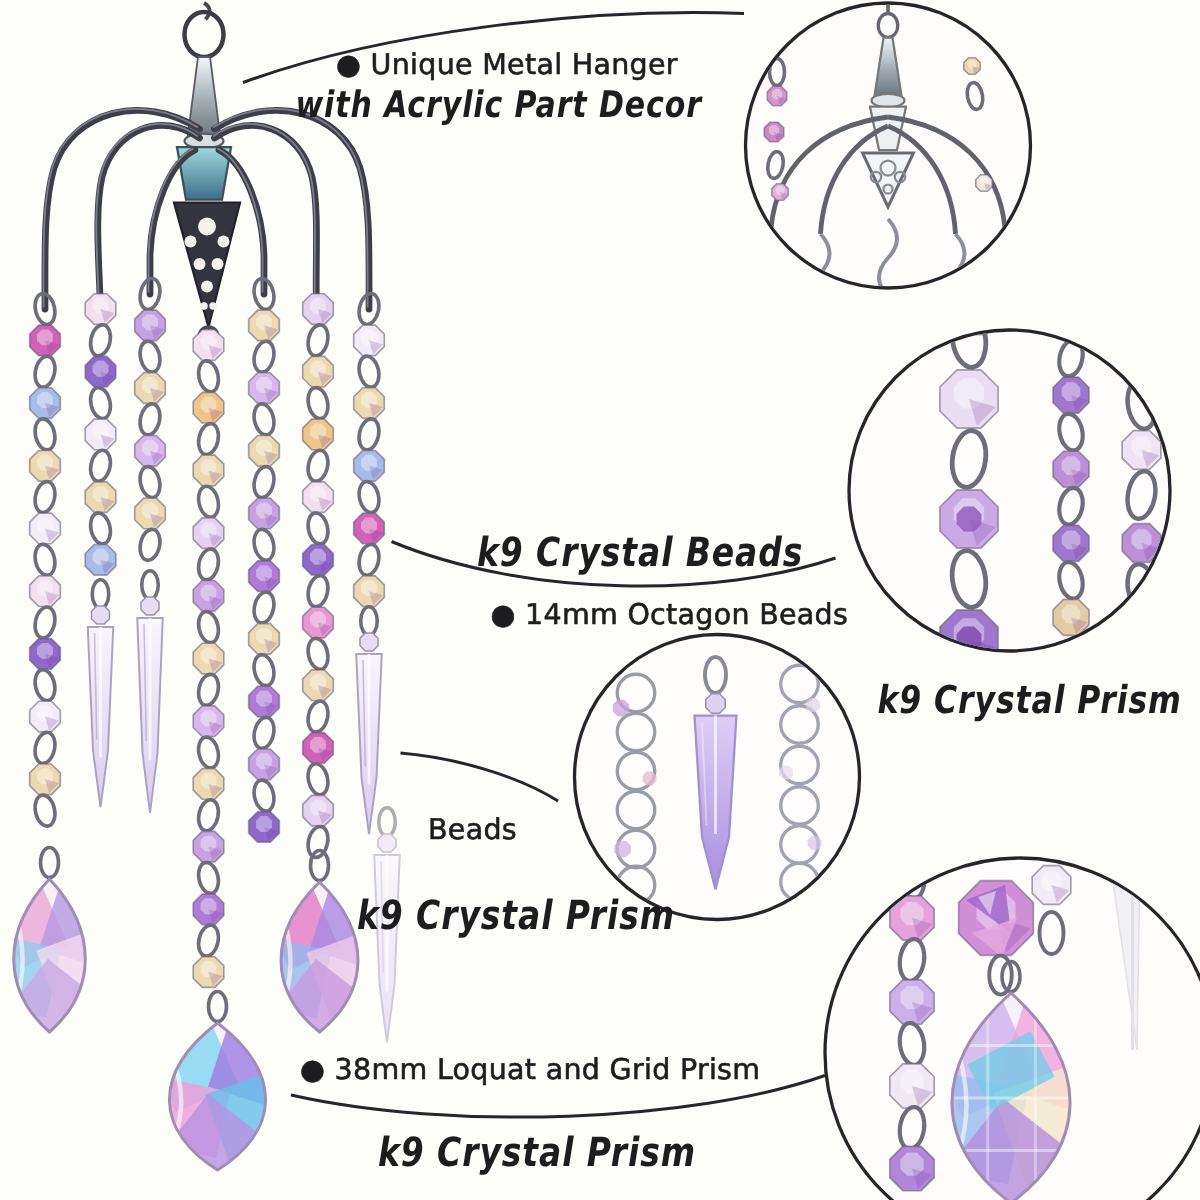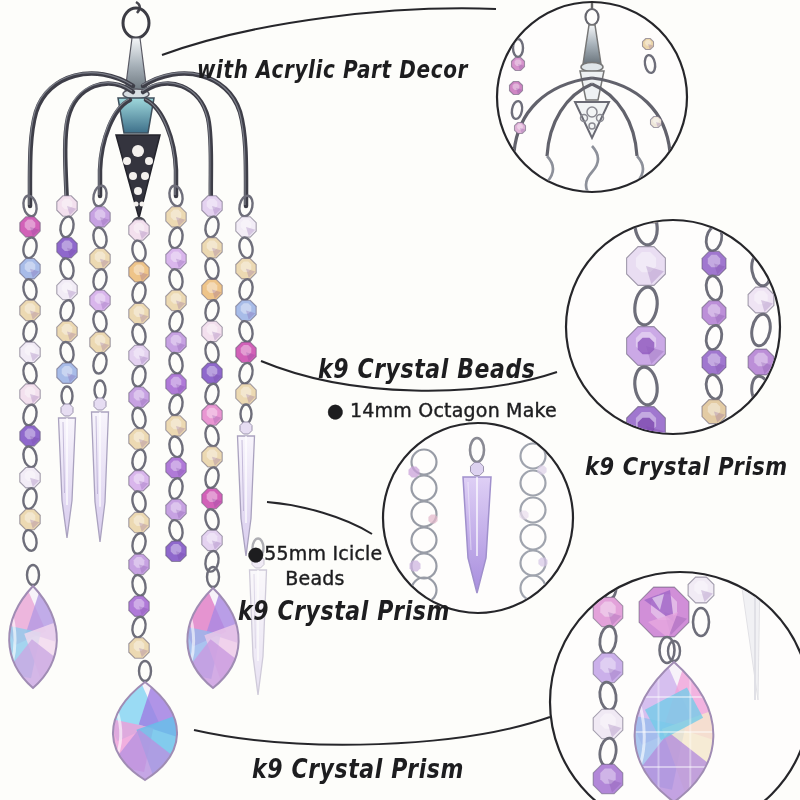--- a/index.html
+++ b/index.html
@@ -523,32 +523,33 @@
           <line x1="622.4" y1="767" x2="725.6" y2="767" stroke="#fff" opacity=".45" stroke-width="2"></line>
           <line x1="722.2" y1="662" x2="722.2" y2="802" stroke="#fff" opacity=".35" stroke-width="2"></line>
           <path d="M 635.3 690 q 15.479999999999999 42 4.3 77" stroke="#fff" opacity=".6" stroke-width="3" fill="none"></path>
         </g>
         <path d="M 674 662 C 619.0 711.0 624.1 765.6 674 802 C 723.9 765.6 729.0 711.0 674 662 Z" fill="none" stroke="#a08cb4" stroke-width="2"></path>
         <path d="M742,588 L760,575 L758,700 Z" fill="#ececf1" opacity=".7" stroke="#d5d5dc"></path>
         <line x1="755" y1="570" x2="755" y2="700" stroke="#e0e0e6" stroke-width="2"></line>
       </g>
     </svg>
 
+  <div class="lbl bullet" style="left:224px;top:32px">● Unique Metal Hanger</div>
 
   <div class="lbl comic" style="left:197px;top:55px;font-size:20px">with Acrylic Part Decor</div>
 
 
   <div class="lbl comic" style="left:318px;top:354px;font-size:22px">k9 Crystal Beads</div>
 
-  <div class="lbl bullet" style="left:327px;top:399px">● 14mm Octagon Make</div>
+  <div class="lbl bullet" style="left:327px;top:399px">● 14mm Octagon Beads</div>
 
   <div class="lbl bullet center2" style="left:240px;top:541px;width:150px">
-    <div>●55mm Icicle</div>
     <div>Beads</div>
   </div>
 
   <div class="lbl comic" style="left:238px;top:596px;font-size:22px">k9 Crystal Prism</div>
 
   <div class="lbl comic" style="left:585px;top:452px;font-size:21px">k9 Crystal Prism</div>
 
+  <div class="lbl bullet" style="left:200px;top:702px">● 38mm Loquat and Grid Prism</div>
 
   <div class="lbl comic" style="left:252px;top:754px;font-size:22px">k9 Crystal Prism</div>
 </div>
 
 </body></html>

